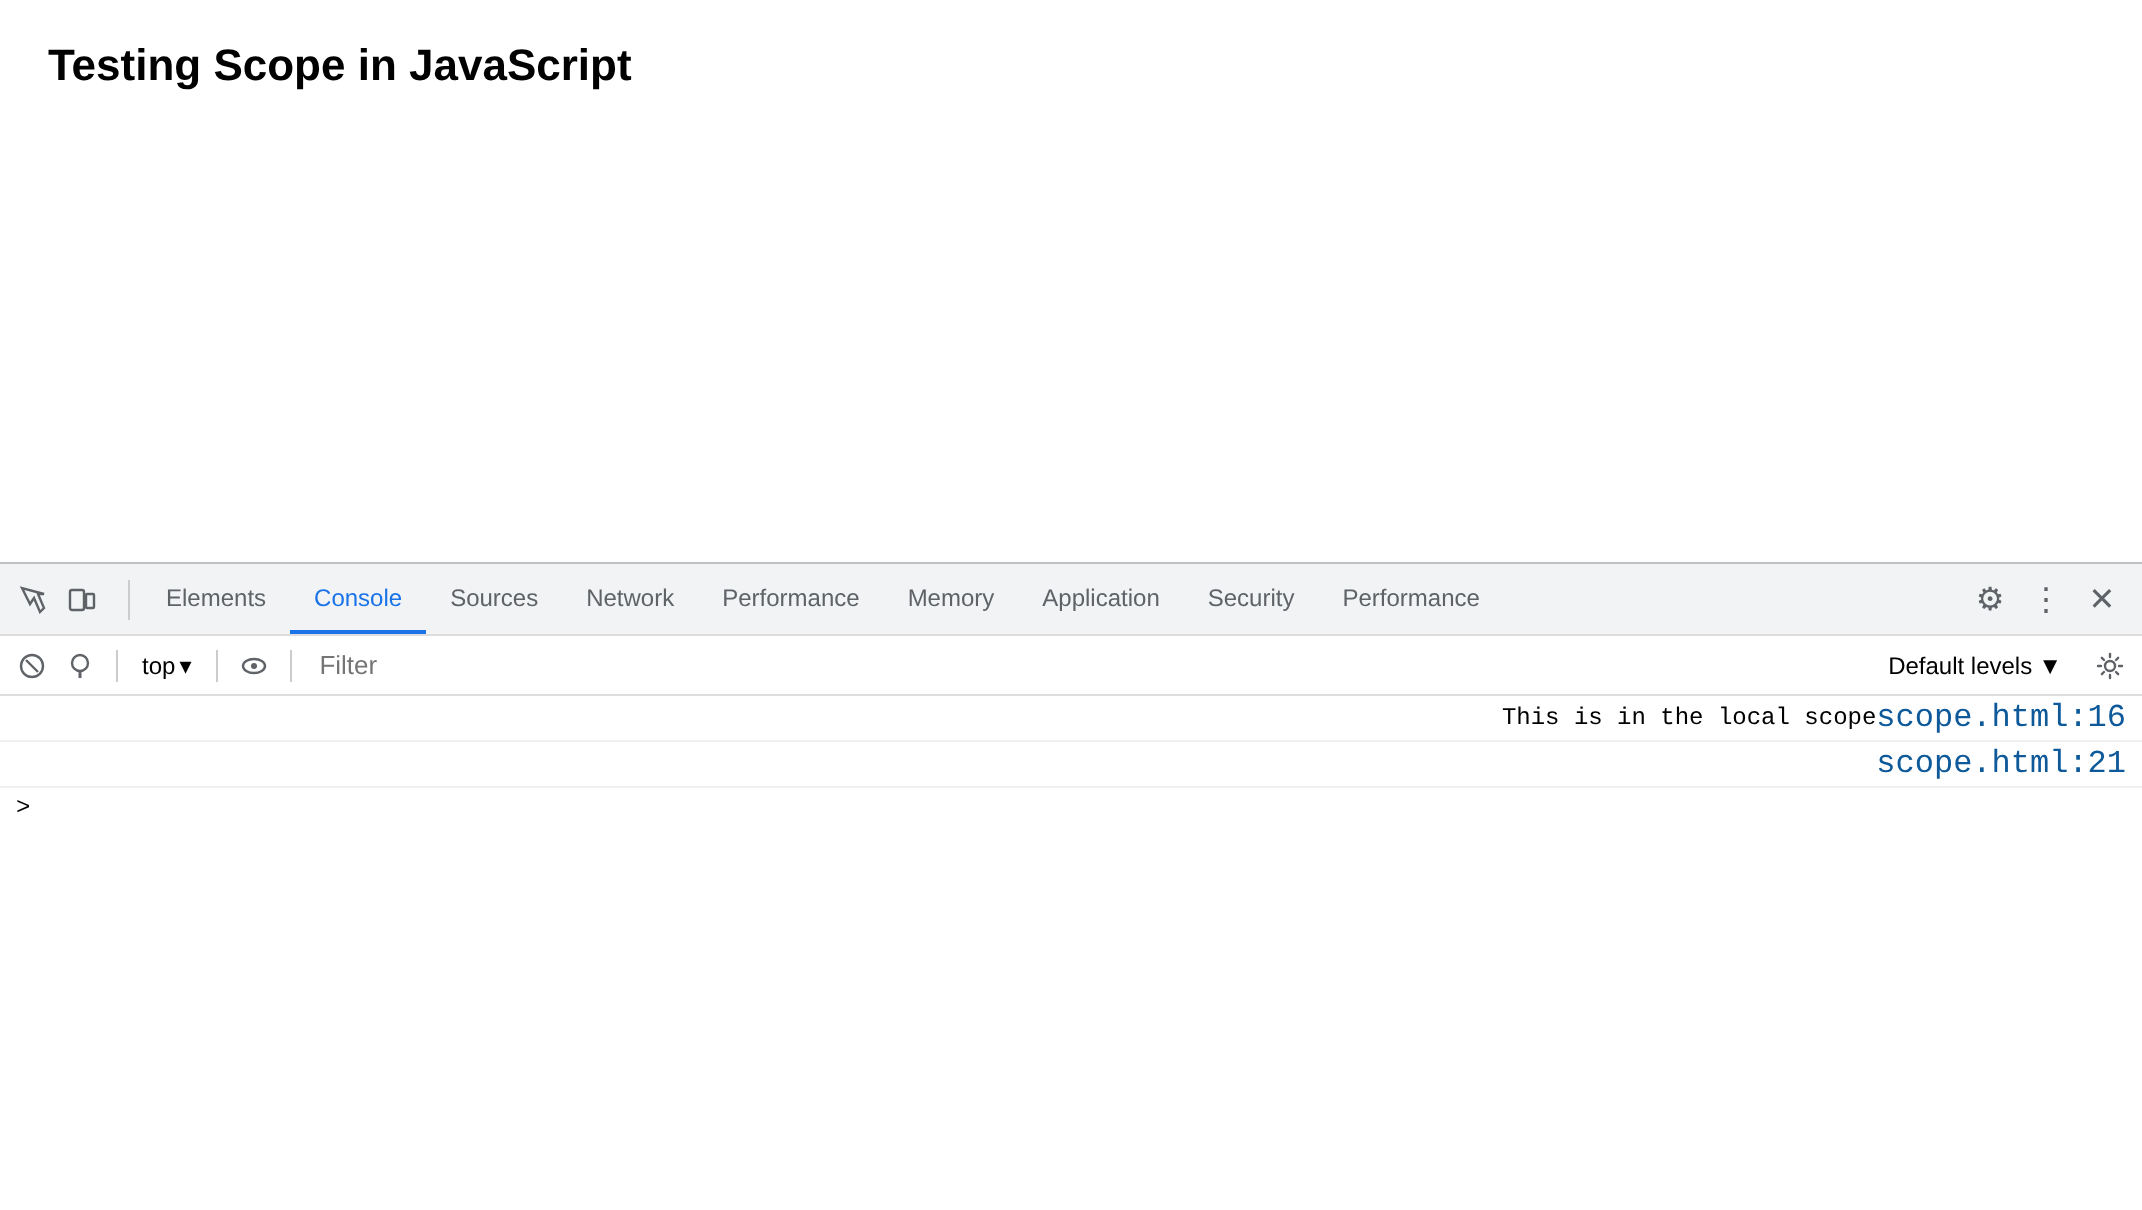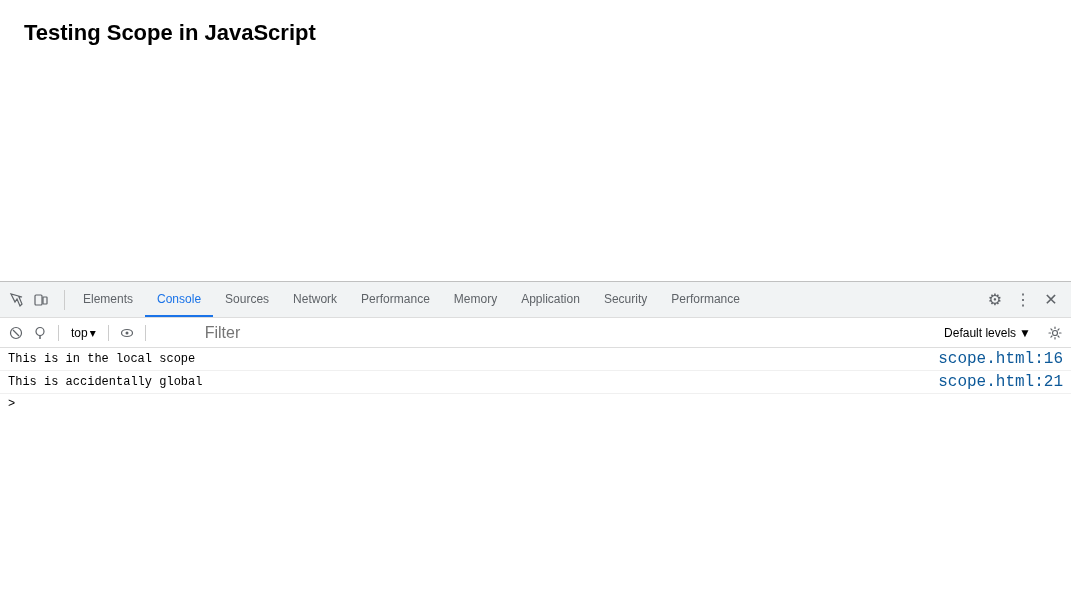--- a/index.html
+++ b/index.html
@@ -165,25 +165,24 @@
       width: 1px;
       height: 16px;
       background: #ccc;
       margin: 0 4px;
     }
 
     .filter-input {
       flex: 1;
       border: none;
       outline: none;
-      font-size: 16px;
+      font-size: 13px;
       background: transparent;
       padding: 0 6px;
       color: #0f766e;
-      margin-left: 45px;
     }
 
     .log-levels-btn {
       display: flex;
       align-items: center;
       gap: 3px;
       font-size: 12px;
       color: #000;
       cursor: pointer;
       padding: 0 6px;
@@ -200,21 +199,21 @@
       background: #fff;
       overflow-y: auto;
       padding: 0;
       font-family: 'Consolas', 'Courier New', monospace;
       font-size: 12px;
     }
 
     .console-line {
       display: flex;
       align-items: center;
-      justify-content: space-between;
+      justify-content: flex-end;
       padding: 2px 8px;
       border-bottom: 1px solid #f0f0f0;
       min-height: 20px;
     }
 
     .console-line-text {
       color: #000;
       font-family: 'Consolas', 'Courier New', monospace;
       font-size: 12px;
     }
@@ -330,21 +329,20 @@
       </svg>
     </div>
   </div>
 
   <div class="console-output">
     <div class="console-line">
       <span class="console-line-text">This is in the local scope</span>
       <span class="console-line-source">scope.html:16</span>
     </div>
     <div class="console-line">
-      <span class="console-line-text">This is accidentally global</span>
       <span class="console-line-source">scope.html:21</span>
     </div>
     <div class="console-prompt">
       <span class="console-prompt-caret">&gt;</span>
     </div>
   </div>
 
 </div>
 
 </body></html>

